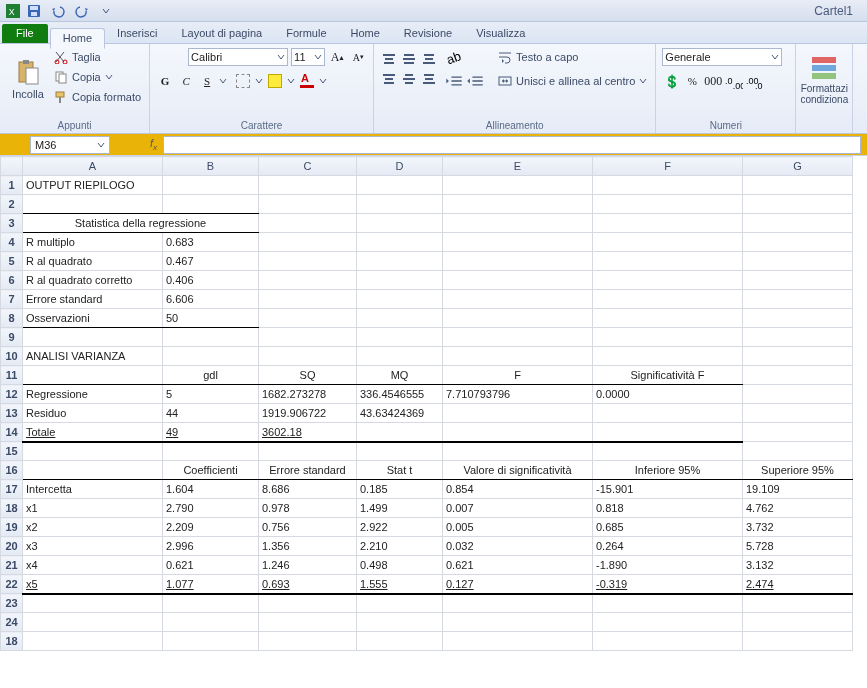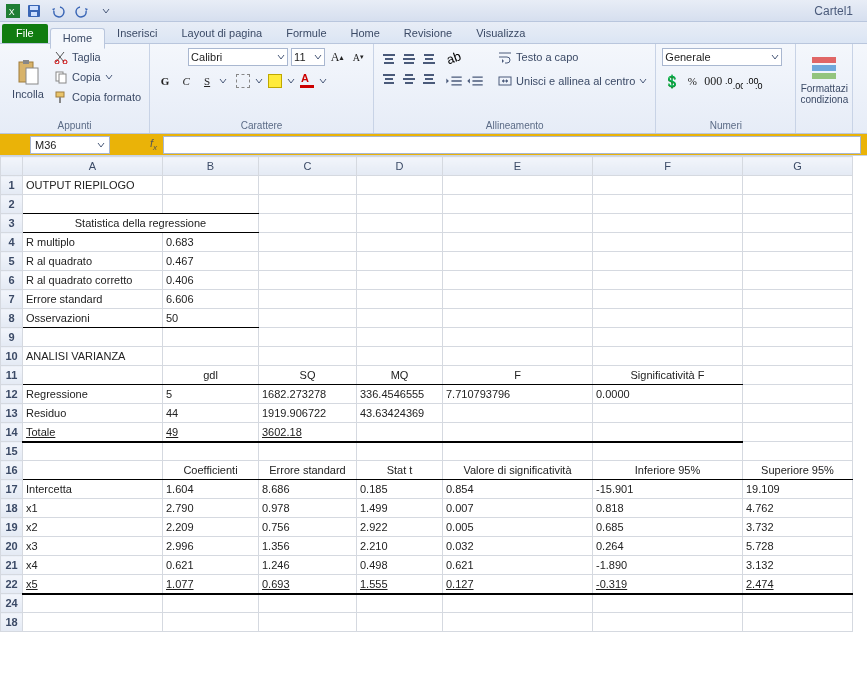--- a/index.html
+++ b/index.html
@@ -603,20 +603,30 @@
           <th class="rowhdr">22</th>
           <td class="b-bot2">x5</td>
           <td class="r b-bot2">1.077</td>
           <td class="r b-bot2">0.693</td>
           <td class="r b-bot2">1.555</td>
           <td class="r b-bot2">0.127</td>
           <td class="r b-bot2">-0.319</td>
           <td class="r b-bot2">2.474</td>
         </tr>
     <tr>
+          <th class="rowhdr">23</th>
+          <td></td>
+          <td></td>
+          <td></td>
+          <td></td>
+          <td></td>
+          <td></td>
+          <td></td>
+        </tr>
+    <tr>
           <th class="rowhdr">24</th>
           <td></td>
           <td></td>
           <td></td>
           <td></td>
           <td></td>
           <td></td>
           <td></td>
         </tr>
     <tr>

